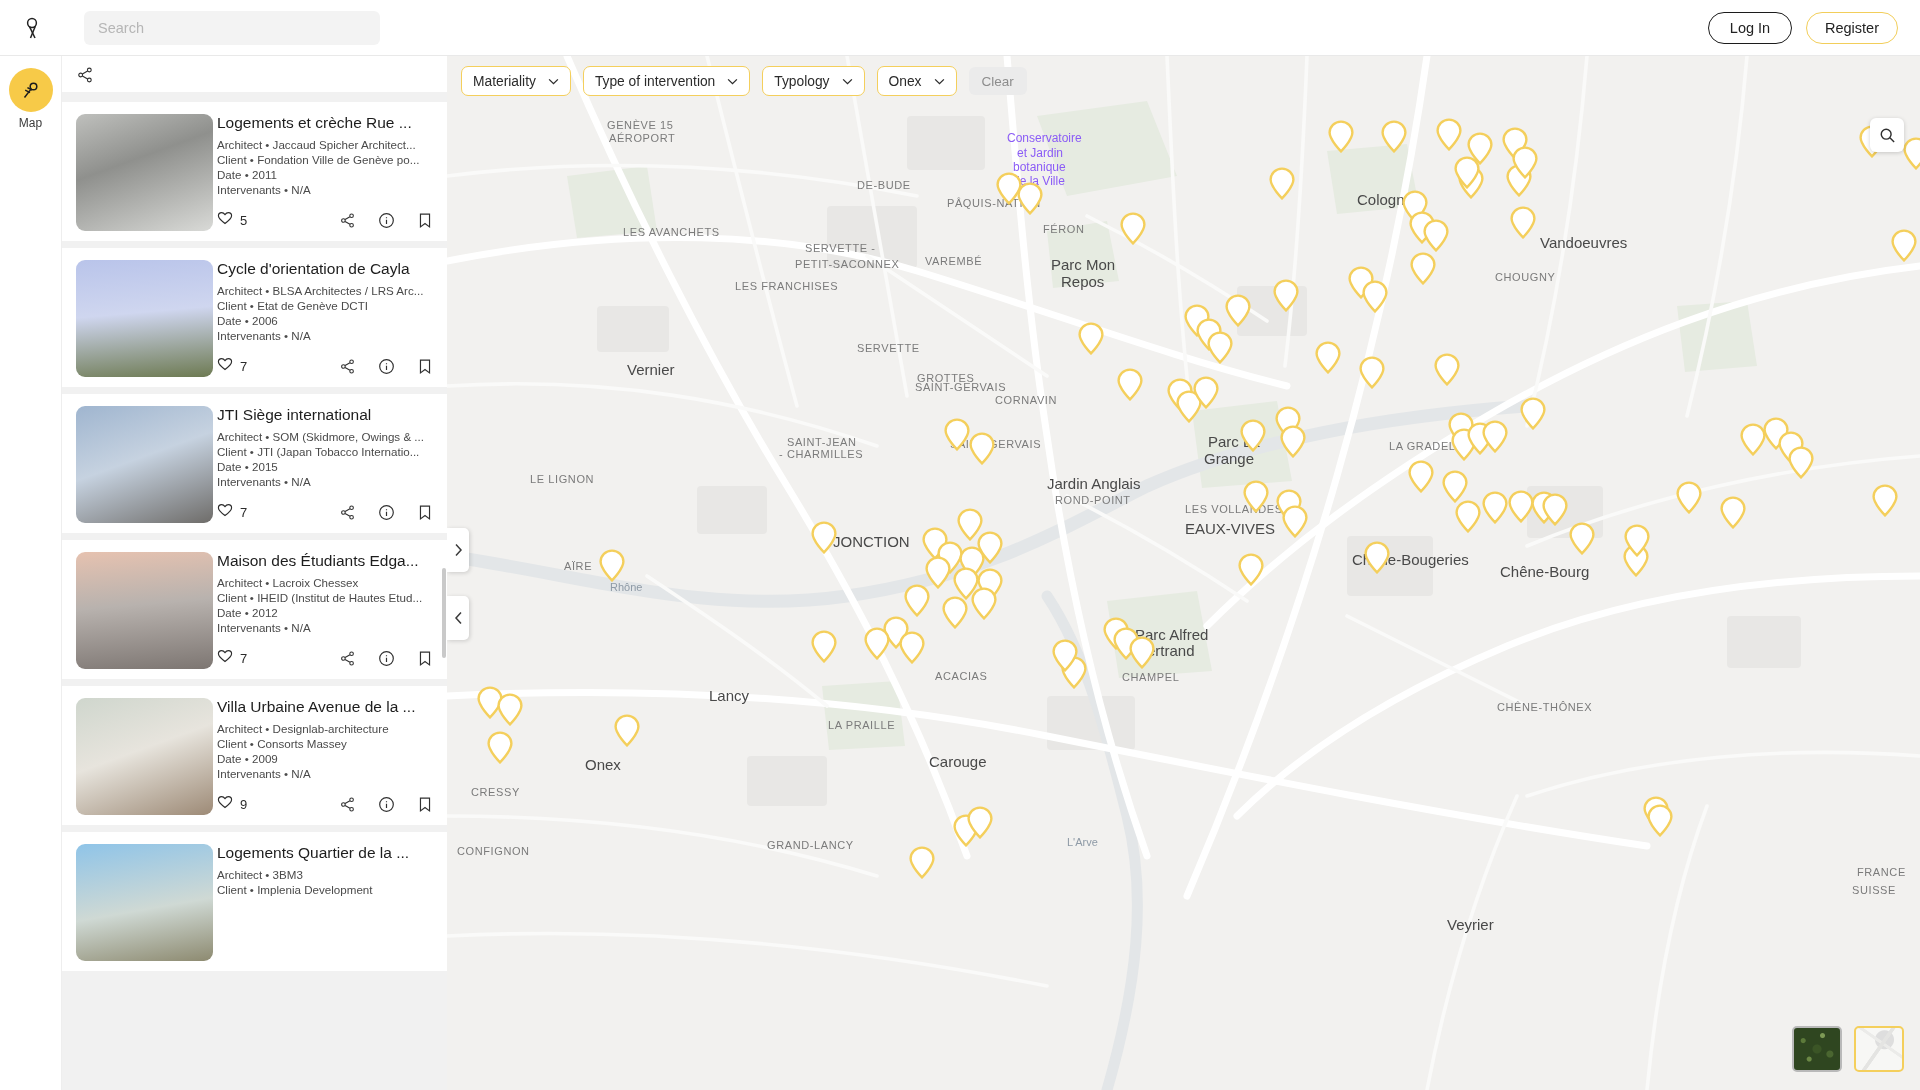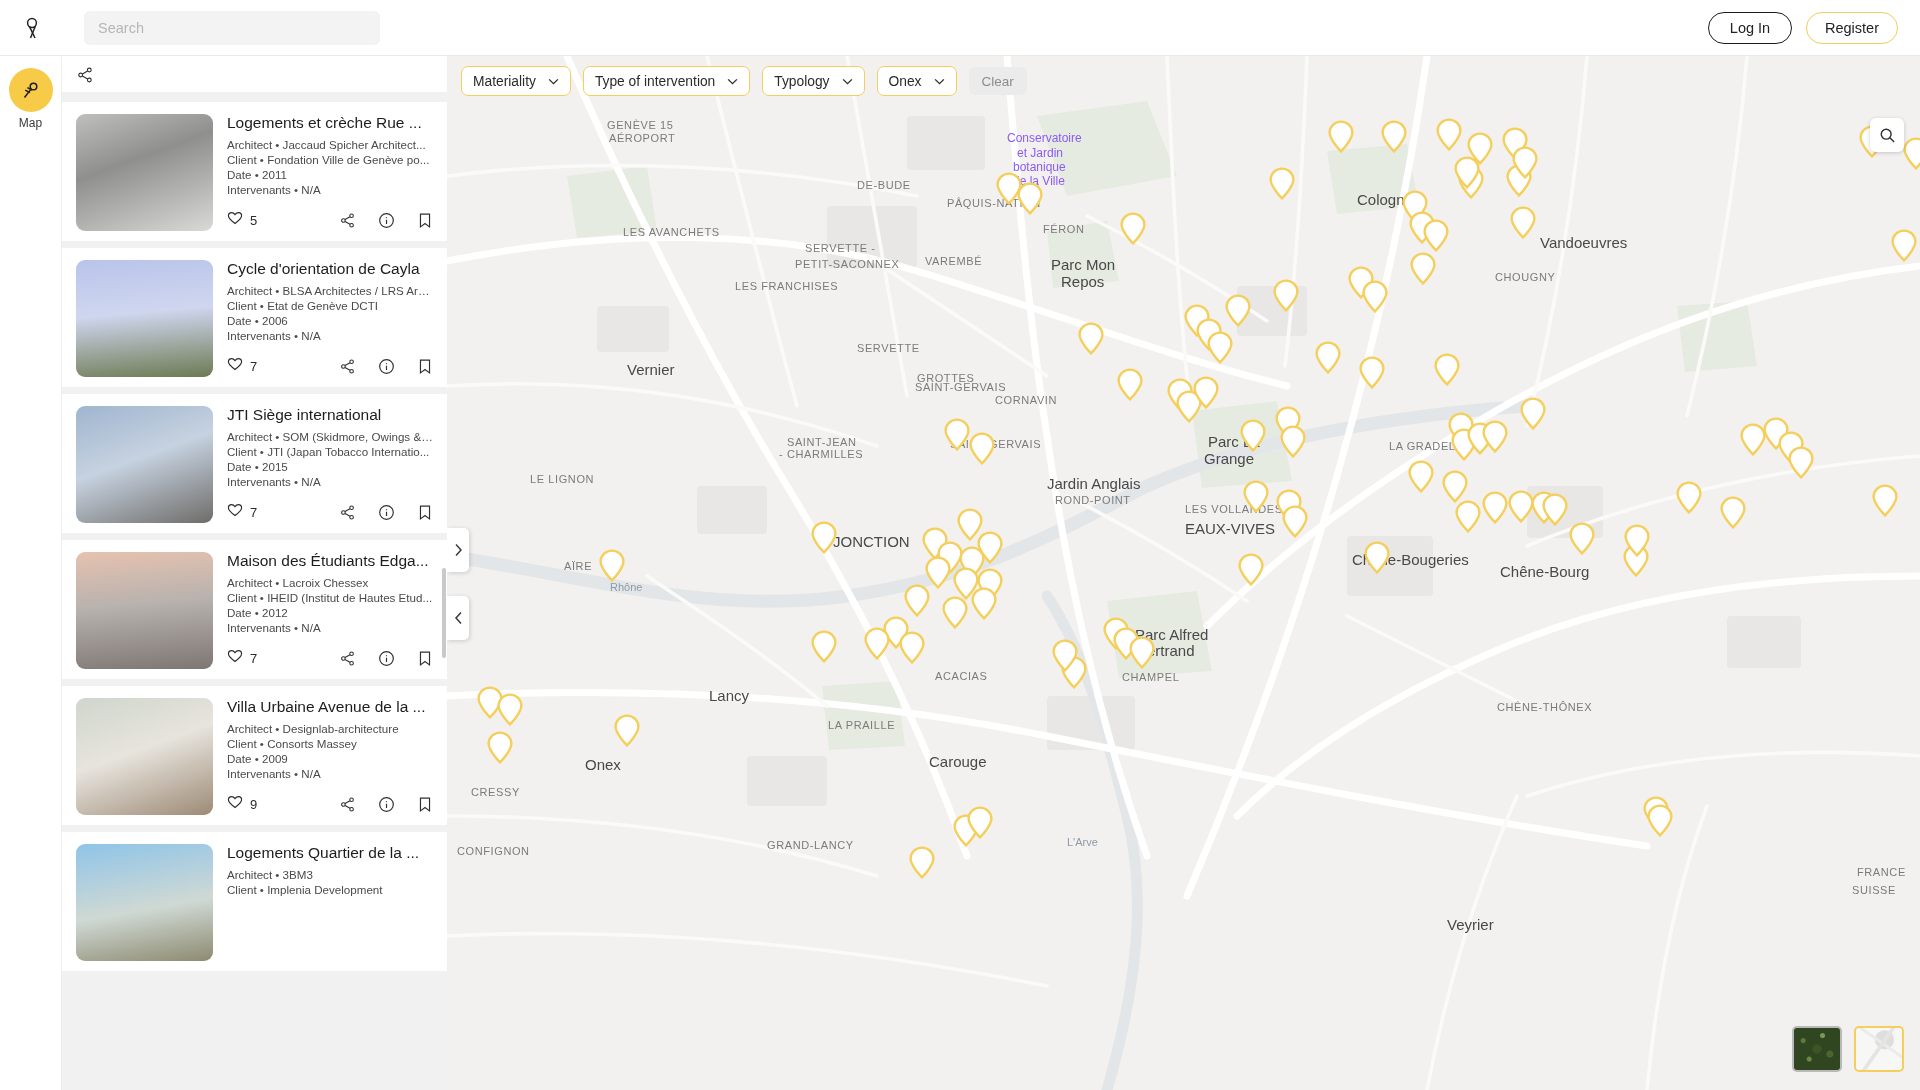--- a/index.html
+++ b/index.html
@@ -109,21 +109,21 @@
   #card-list {
     position: absolute; left: 0; top: 46px;
     width: 385px; height: 988px;
     overflow: hidden;
   }
   .card {
     position: relative;
     background: #ffffff;
     margin: 0 0 7px 0;
     padding: 12px 14px 10px 14px;
-    display: flex; gap: 14px;
+    display: flex; gap: 4px;
     height: 139px;
   }
   .card-thumb {
     width: 137px; height: 117px;
     border-radius: 9px;
     flex: none;
     background-size: cover;
     background-position: center;
   }
   .card-body { flex: 1; min-width: 0; position: relative; }

